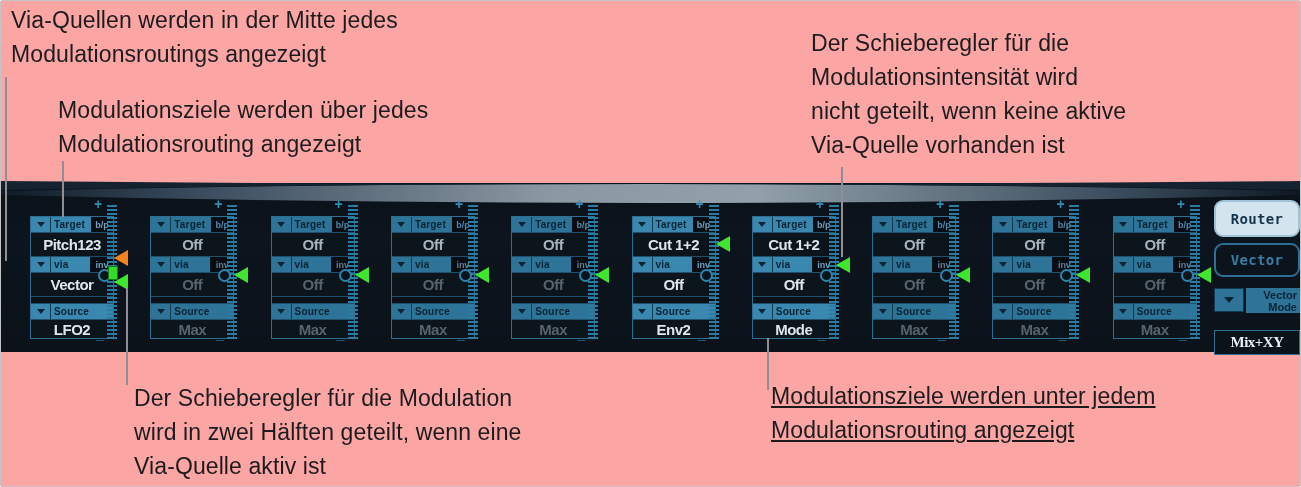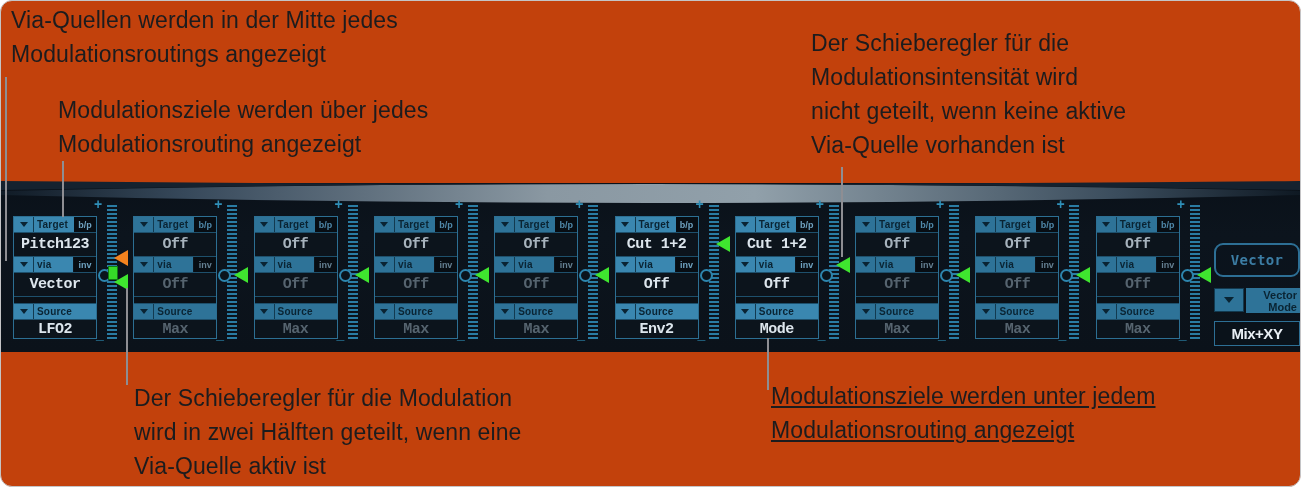--- a/index.html
+++ b/index.html
@@ -1,36 +1,36 @@
 <!DOCTYPE html>
 <html><head>
 <meta charset="utf-8">
 <style>
   html,body{margin:0;padding:0;background:#fff;}
   #stage{
-    position:relative;width:1301px;height:487px;background:#c2410c;
+    position:relative;width:1301px;height:487px;background:#fca5a5;
     font-family:"Liberation Sans",sans-serif;overflow:hidden;
-    border:1px solid #c4c4c6;border-radius:12px;box-sizing:border-box;
+    border:1px solid #c4c4c6;border-radius:2px;box-sizing:border-box;
   }
   
   .callout{
     position:absolute;color:#1c1c1e;font-size:23px;line-height:34px;
     white-space:pre-line;letter-spacing:.1px;
   }
   .leader{position:absolute;width:2px;background:#8e8e93;z-index:6;}
   
   #strip{
     position:absolute;left:0;top:182px;width:1301px;height:169px;
     background:linear-gradient(#0a1119 0%,#0c141d 30%,#0b121a 100%);
   }
   #swoosh{position:absolute;left:0;top:-2px;width:1301px;height:30px;}
   
   .slot{position:absolute;top:0;width:122px;height:169px;}
   .cell{
-    position:absolute;left:0;top:33px;width:84px;height:123px;
+    position:absolute;left:17px;top:33px;width:84px;height:123px;
     border:1px solid #2c6f93;background:#0c141c;box-sizing:border-box;
     display:flex;flex-direction:column;
   }
   .hdr{display:flex;height:15px;border-bottom:1px solid #1e506c;}
   .ddbox{
     width:19px;background:#2e7398;border-right:1px solid #123a50;
     display:flex;align-items:center;justify-content:center;flex:none;
   }
   .ddbox .tri{width:0;height:0;border-left:4px solid transparent;border-right:4px solid transparent;border-top:5px solid #0a2433;}
   .hlabel{
@@ -39,21 +39,21 @@
   }
   .hlabel.narrow{flex:none;width:36px;}
   .hspacer{flex:1;background:transparent;}
   .badge{
     flex:none;width:22px;background:#070d13;color:#4f88a9;font-size:9px;
     display:flex;align-items:center;justify-content:center;font-weight:bold;
   }
   .badge.inv{color:#647f91;}
   .val{
     height:23px;display:flex;align-items:center;justify-content:center;
-    font-family:Liberation Mono, monospace;
+    font-family:Liberation Sans, sans-serif;
     font-size:15px;font-weight:bold;color:#56646f;letter-spacing:-.5px;
     border-bottom:1px solid #1e506c;white-space:nowrap;
   }
   .gap{height:6px;background:#0a1016;border-bottom:1px solid #1e506c;}
   .val.src{height:26px;border-bottom:none;flex:1;}
   
   .slot.inactive .val.tgt{color:#a7b3bd;}
   .slot.active .val{color:#dde6ed;}
   .slot.active .hlabel,.slot.active .ddbox{background:#3a87b0;}
   .slot.active .badge{color:#6fa2c0;}
@@ -89,23 +89,23 @@
   #vmode-dd{
     width:28px;height:22px;background:#2e7398;border:1px solid #123a50;
     display:flex;align-items:center;justify-content:center;margin-right:2px;flex:none;
   }
   #vmode-dd .tri{width:0;height:0;border-left:5px solid transparent;border-right:5px solid transparent;border-top:6px solid #0a2433;}
   #vmode-label{
     flex:1;background:#2e7398;color:#0a2433;font-size:11px;font-weight:bold;
     text-align:right;padding:1px 3px 1px 0;line-height:12px;white-space:pre-line;height:23px;
   }
   #vmode-value{
-    margin-top:8px;height:23px;border:1px solid #2d6f95;background:#0a121a;
+    margin-top:17px;height:23px;border:1px solid #2d6f95;background:#0a121a;
     color:#e8eef4;display:flex;align-items:center;justify-content:center;
-    font-family:Liberation Sans, sans-serif;font-size:15px;font-weight:bold;letter-spacing:-.5px;
+    font-family:Liberation Serif, serif;font-size:15px;font-weight:bold;letter-spacing:-.5px;
   }
 </style>
 </head>
 <body>
 
 <div id="stage">
 
   <div class="callout" style="left:10px;top:2px;">Via-Quellen werden in der Mitte jedes
 Modulationsroutings angezeigt</div>
   <div class="callout" style="left:57px;top:92px;">Modulationsziele werden über jedes
@@ -478,20 +478,21 @@
         </div>
         <div class="val src">Max</div>
       </div>
       <div class="pm plus">+</div>
       <div class="track"></div>
       <div class="origin"></div>
       <div class="pm minus">_</div>
     <div class="arrow green" style="top: 84px;"></div>
       </div>
       <div id="rightpanel">
+      <div class="btn" id="btn-router">Router</div>
       <div class="btn" id="btn-vector">Vector</div>
       <div id="vmode">
         <div id="vmode-top">
           <div id="vmode-dd">
               <span class="tri"></span>
             </div>
           <div id="vmode-label">Vector
 Mode</div>
         </div>
         <div id="vmode-value">Mix+XY</div>

